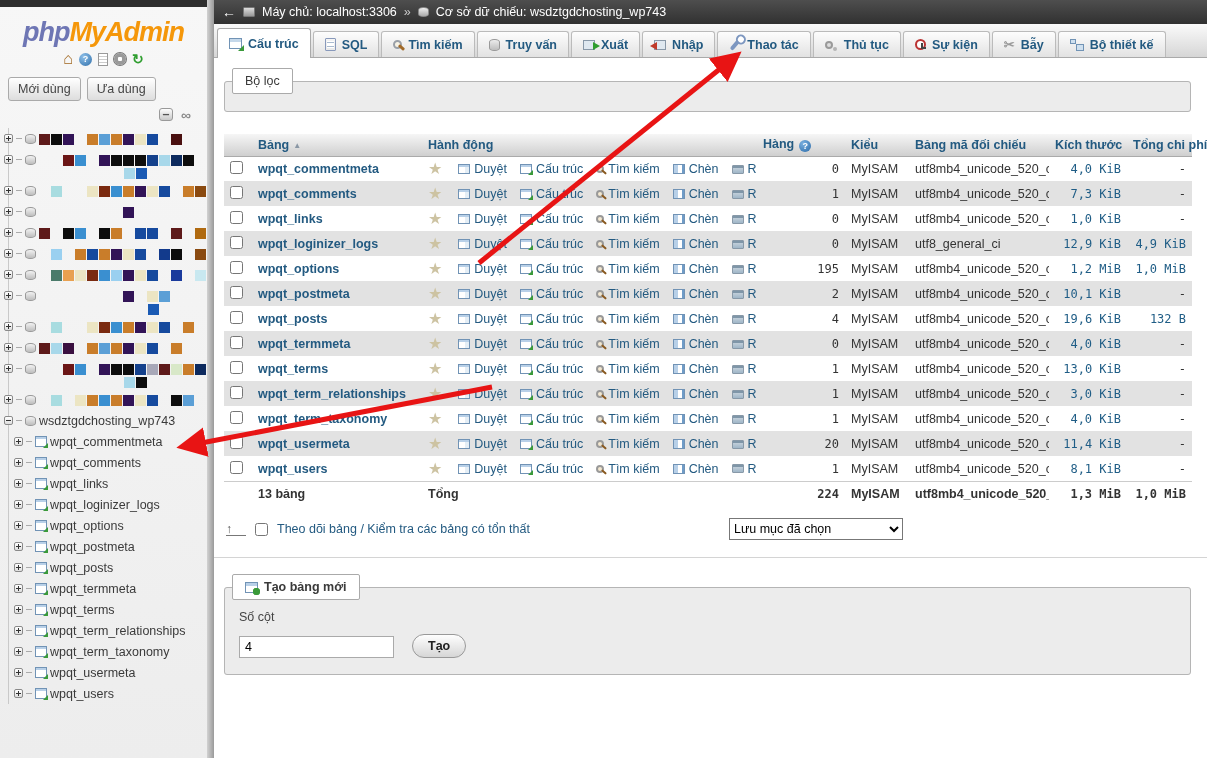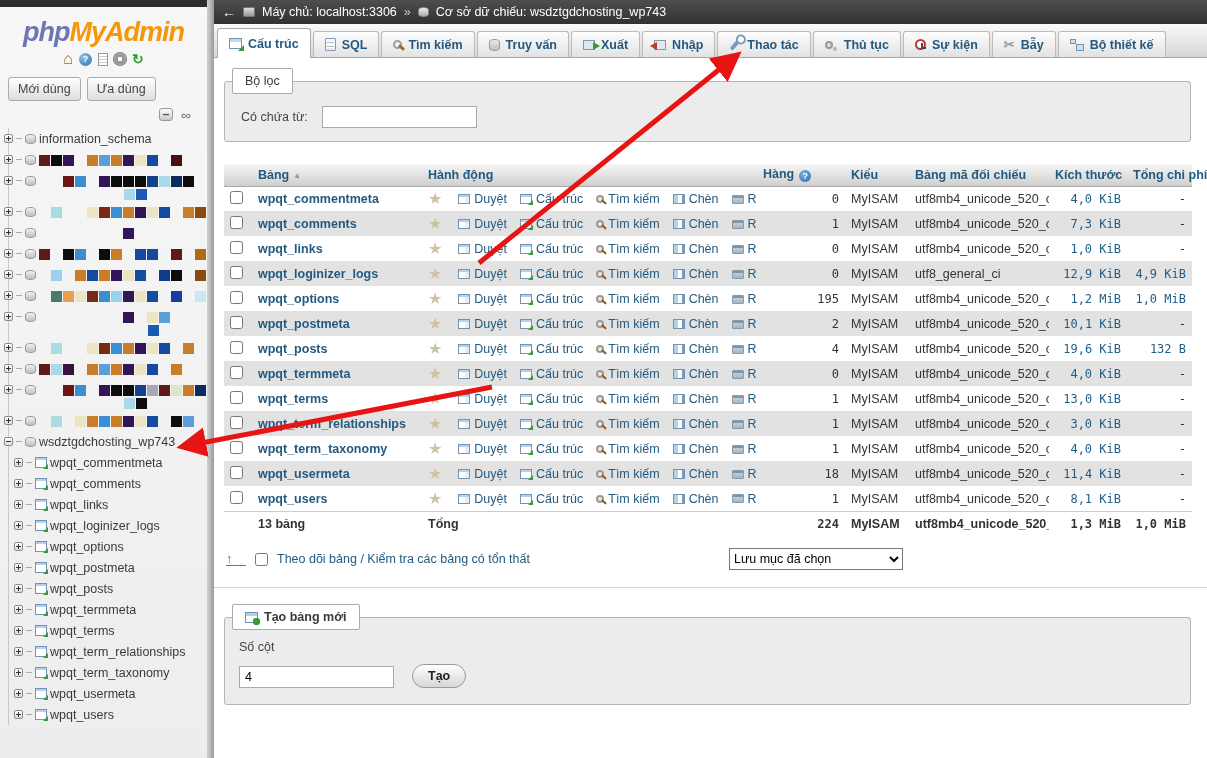--- a/index.html
+++ b/index.html
@@ -160,26 +160,20 @@
     </div>
   <div class="quick-tabs">
     <button>Mới dùng</button>
     <button>Ưa dùng</button>
   </div>
   <div class="tree-tools">
       <span class="hic i-collapse"></span>
       <span class="hic i-chain"></span>
     </div>
   <div class="tree">
-    <div class="tree-row">
-      <span class="t-exp plus"></span>
-        <span class="t-dash"></span>
-        <span class="t-db"></span>
-      <span>information_schema</span>
-    </div>
     <div>
         <div class="tree-row">
           <span class="t-exp plus"></span>
           <span class="t-dash"></span>
           <span class="t-db"></span>
           <span style="margin-left: 0px;"><span class="blk" style="background: rgb(94, 26, 26);"></span><span class="blk" style="background: rgb(13, 13, 13);"></span><span class="blk" style="background: rgb(50, 20, 87);"></span><span class="blk" style="background: transparent;"></span><span class="blk" style="background: rgb(201, 125, 42);"></span><span class="blk" style="background: rgb(91, 159, 214);"></span><span class="blk" style="background: rgb(201, 125, 42);"></span><span class="blk" style="background: rgb(50, 20, 87);"></span><span class="blk" style="background: rgb(236, 229, 195);"></span><span class="blk" style="background: rgb(22, 74, 158);"></span><span class="blk" style="background: transparent;"></span><span class="blk" style="background: rgb(74, 16, 16);"></span></span>
         </div>
         <div class="tree-row">
           <span class="t-exp plus"></span>
           <span class="t-dash"></span>
@@ -404,24 +398,20 @@
         <span class="tic tic-designer"></span>
         <span>Bộ thiết kế</span>
       </div>
     </div>
 
   <div class="content">
     <fieldset class="fs">
       <legend>
           <span>Bộ lọc</span>
         </legend>
-      <div class="fs-row">
-        <label>Có chứa từ:</label>
-        <input type="text" style="width: 155px;" value="">
-      </div>
     </fieldset>
 
     <table class="grid">
       <colgroup>
         <col class="col-chk">
           <col class="col-name">
           <col class="col-actions">
           <col class="col-rows">
         <col class="col-type">
           <col class="col-coll">
@@ -836,21 +826,21 @@
                 <a class="action">
                   <span class="aic aic-insert"></span>
                   <span>Chèn</span>
                 </a>
                 <a class="action">
                   <span class="aic aic-empty"></span>
                   <span>Rỗng</span>
                 </a>
               </span>
             </td>
-            <td class="r num">18</td>
+            <td class="r num">20</td>
             <td>MyISAM</td>
             <td>utf8mb4_unicode_520_ci</td>
             <td class="r num steel">11,4 KiB</td>
             <td class="r num">-</td>
           </tr>
           <tr>
             <td><input type="checkbox" style=""></td>
             <td><a class="tname">wpqt_users</a></td>
             <td>
               <span class="actions-wrap">

